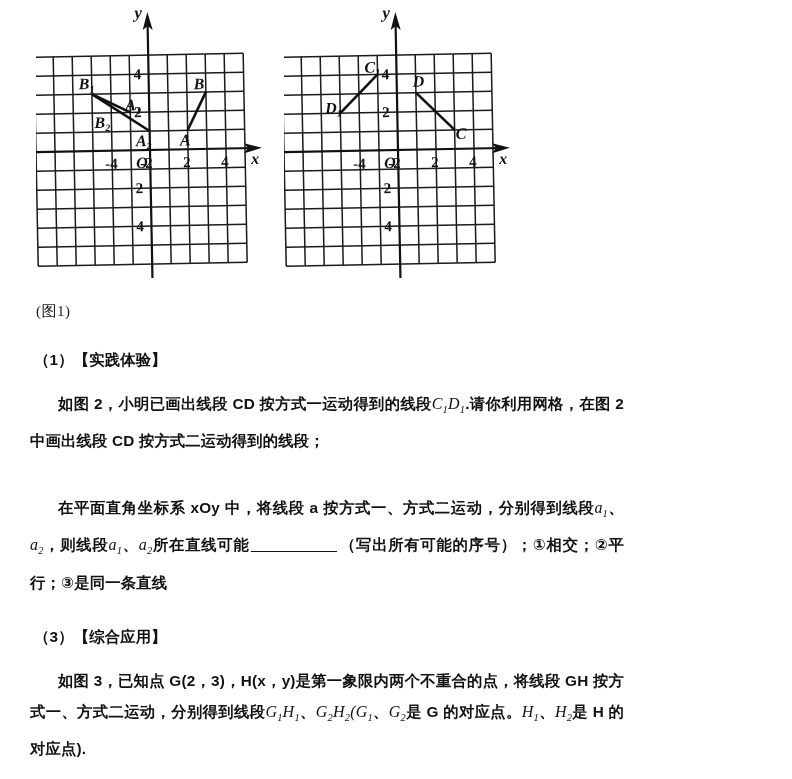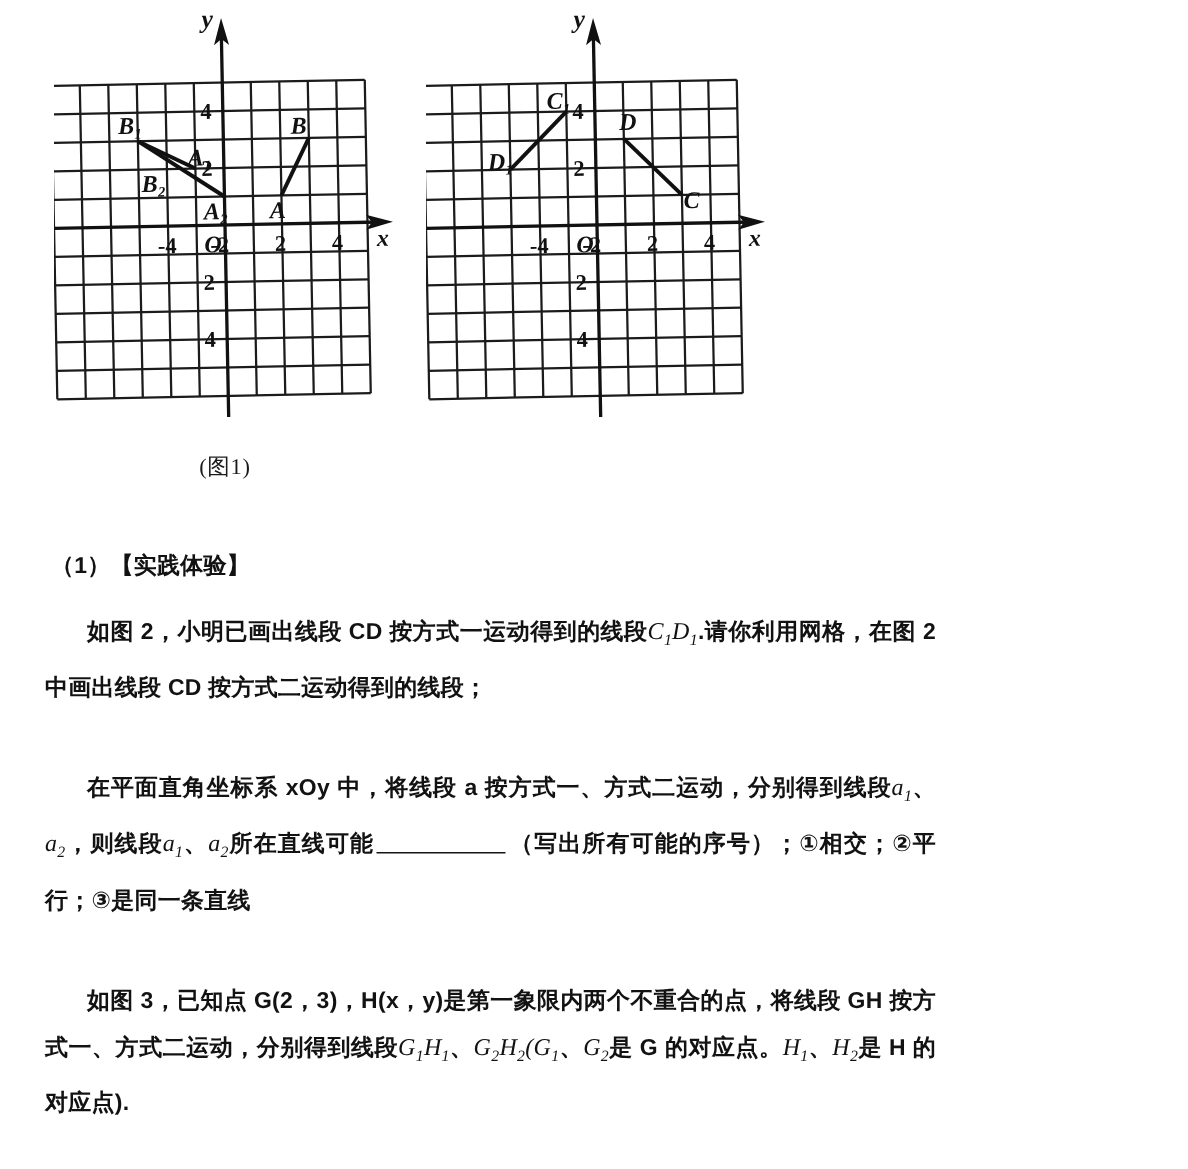--- a/index.html
+++ b/index.html
@@ -25,32 +25,32 @@
   .figure-block {
     position: absolute;
     top: 0;
   }
   #figure-1-block { left: 36px; }
   #figure-2-block { left: 284px; }
 
   .figure-svg { display: block; }
 
   .figure-caption {
-    text-align: center;
+    text-align: left;
     font-family: "Liberation Serif", "DejaVu Serif", serif;
     font-size: 15px;
     color: #1a1a1a;
     margin-top: 2px;
     letter-spacing: 0.5px;
   }
 
   
   #text-body {
     position: absolute;
-    top: 362px;
+    top: 344px;
     left: 0;
     width: 648px;
   }
   .para {
     font-size: 15.3px;
     line-height: 31px;
     color: #121212;
     font-weight: bold;
     margin: 0;
     padding: 0 24px 0 30px;
@@ -237,17 +237,18 @@
   </p>
 
   <div class="spacer-sm"></div>
 
   <p class="para body-para">
     <span>在平面直角坐标系 xOy 中，将线段 a 按方式一、方式二运动，分别得到线段</span><span class="mathit"><span>a</span><sub>1</sub></span><span>、</span><span class="mathit"><span>a</span><sub>2</sub></span><span>，则线段</span><span class="mathit"><span>a</span><sub>1</sub></span><span>、</span><span class="mathit"><span>a</span><sub>2</sub></span><span>所在直线可能</span><span class="blank-line"></span><span>（写出所有可能的序号）；①相交；②平行；③是同一条直线</span>
   </p>
 
   <div class="spacer-sm"></div>
 
+  <p class="para heading-para">（3）【综合应用】</p>
   <p class="para body-para">
     <span>如图 3，已知点 G(2，3)，H(x，y)是第一象限内两个不重合的点，将线段 GH 按方式一、方式二运动，分别得到线段</span><span class="mathit"><span>G</span><sub>1</sub></span><span class="mathit"><span>H</span><sub>1</sub></span><span>、</span><span class="mathit"><span>G</span><sub>2</sub></span><span class="mathit"><span>H</span><sub>2</sub></span><span class="mathit">(</span><span class="mathit"><span>G</span><sub>1</sub></span><span>、</span><span class="mathit"><span>G</span><sub>2</sub></span><span>是 G 的对应点。</span><span class="mathit"><span>H</span><sub>1</sub></span><span>、</span><span class="mathit"><span>H</span><sub>2</sub></span><span>是 H 的对应点).</span>
   </p>
 
 </div>
 
 </body></html>

